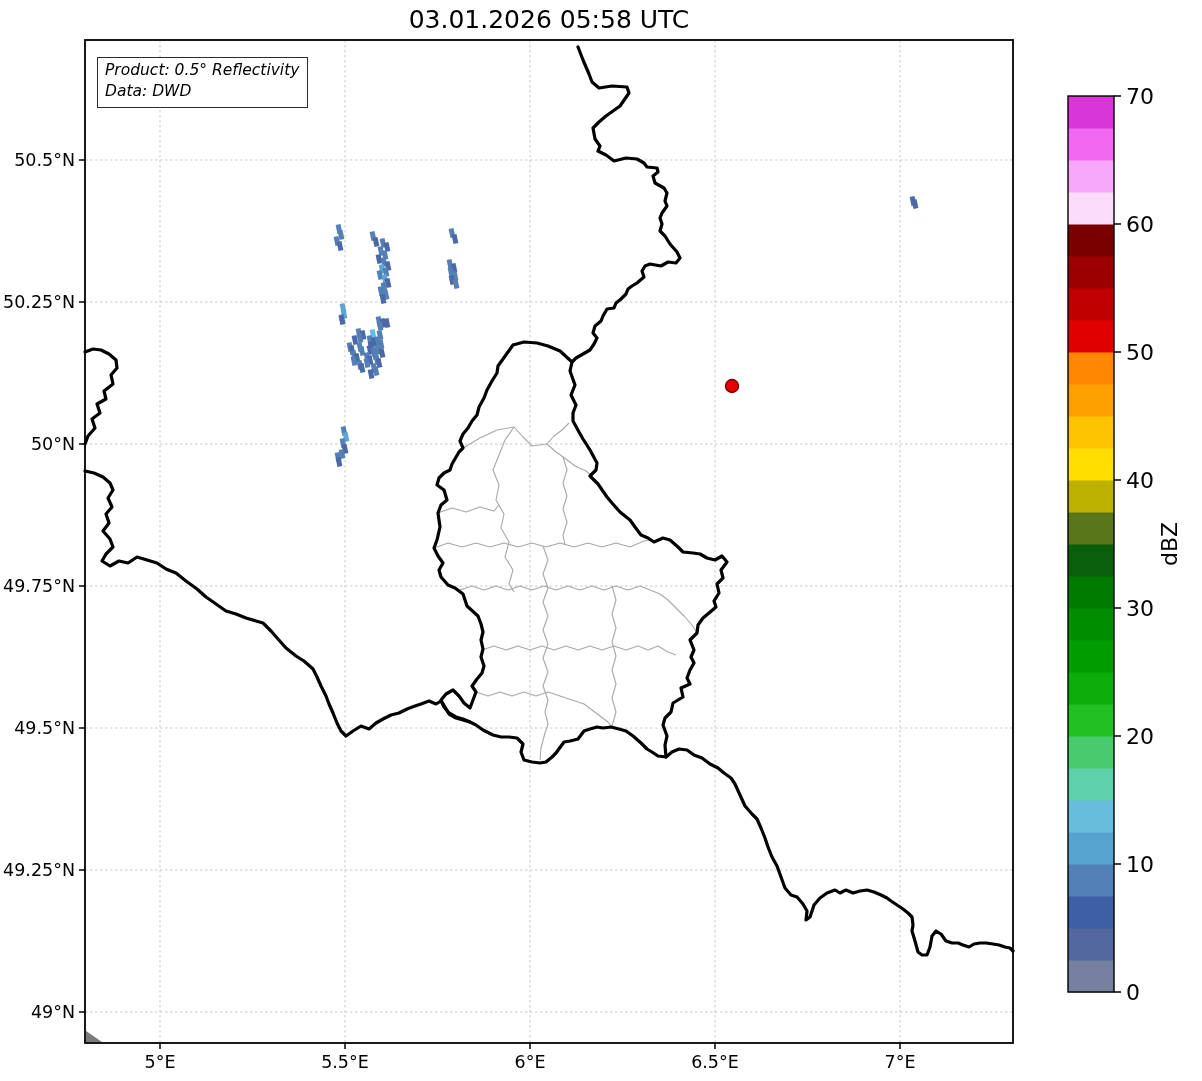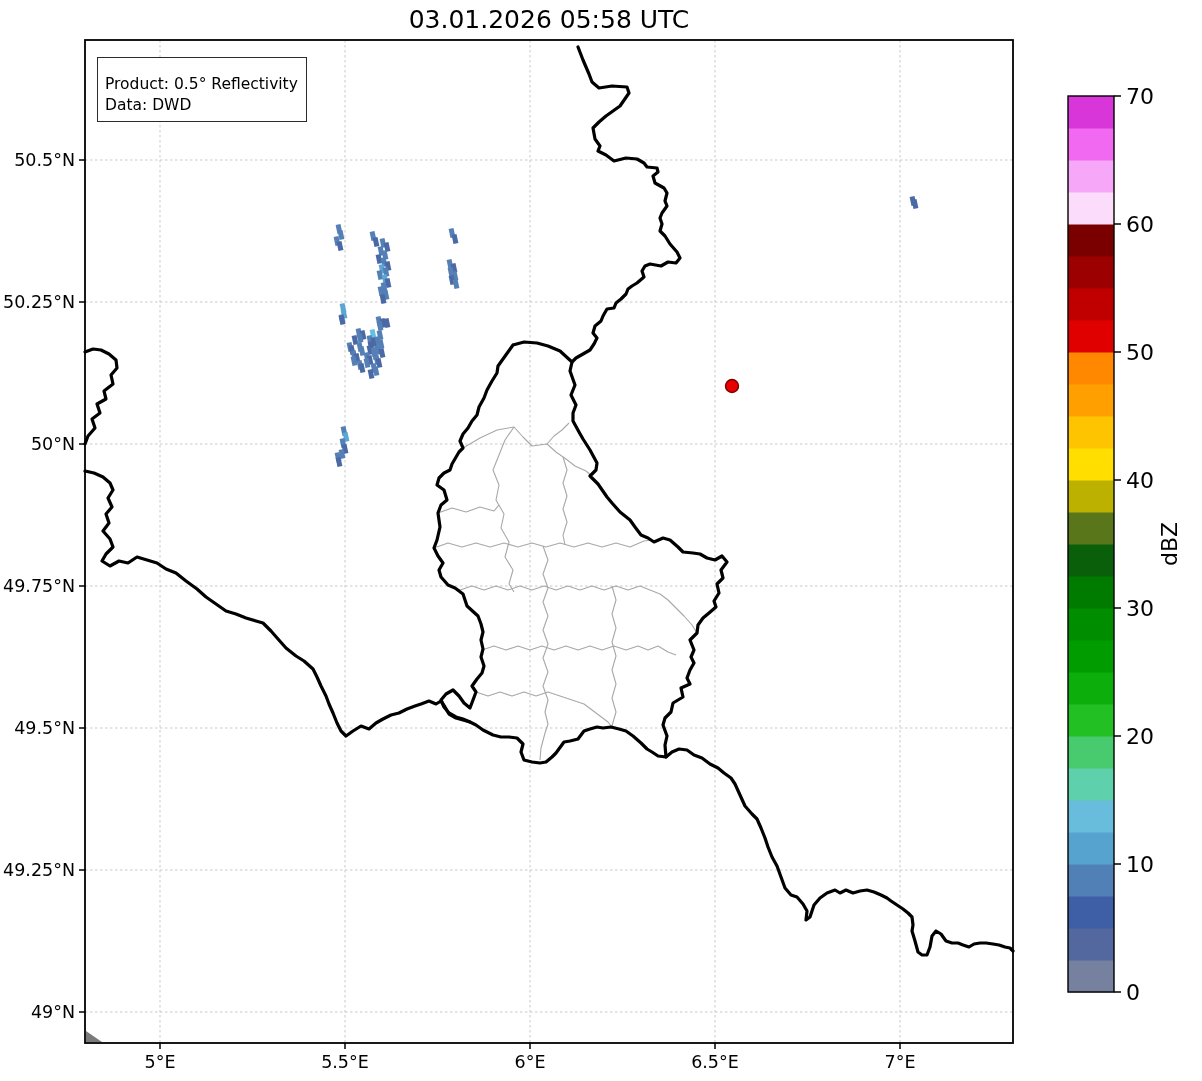--- a/index.html
+++ b/index.html
@@ -1,22 +1,22 @@
 <!DOCTYPE html>
 <html><head>
 <meta charset="utf-8">
 <style>
   html,body{margin:0;padding:0;background:#ffffff;}
   #figure{position:relative;width:1202px;height:1081px;background:#ffffff;
           font-family:"DejaVu Sans","Liberation Sans",sans-serif;overflow:hidden;}
   #plot-title{position:absolute;left:85px;top:5px;width:928px;text-align:center;
           font-size:25px;color:#000;}
   #info-box{position:absolute;left:97px;top:57px;background:#ffffff;
-          border:1.5px solid #2b2b2b;padding:16px 8px 4px 7px;font-size:15.5px;
-          line-height:1.38;color:#000;z-index:5;}
+          border:1.5px solid #2b2b2b;padding:2px 8px 4px 7px;font-size:15.5px;
+          line-height:1.38;color:#000;z-index:5;font-style:italic;}
   svg{position:absolute;left:0;top:0;}
   text{fill:#000;}
 </style>
 </head>
 <body>
 
 <div id="figure">
   <div id="plot-title">03.01.2026 05:58 UTC</div>
   <svg id="plot-svg" width="1202" height="1081" viewBox="0 0 1202 1081">
       <g>

